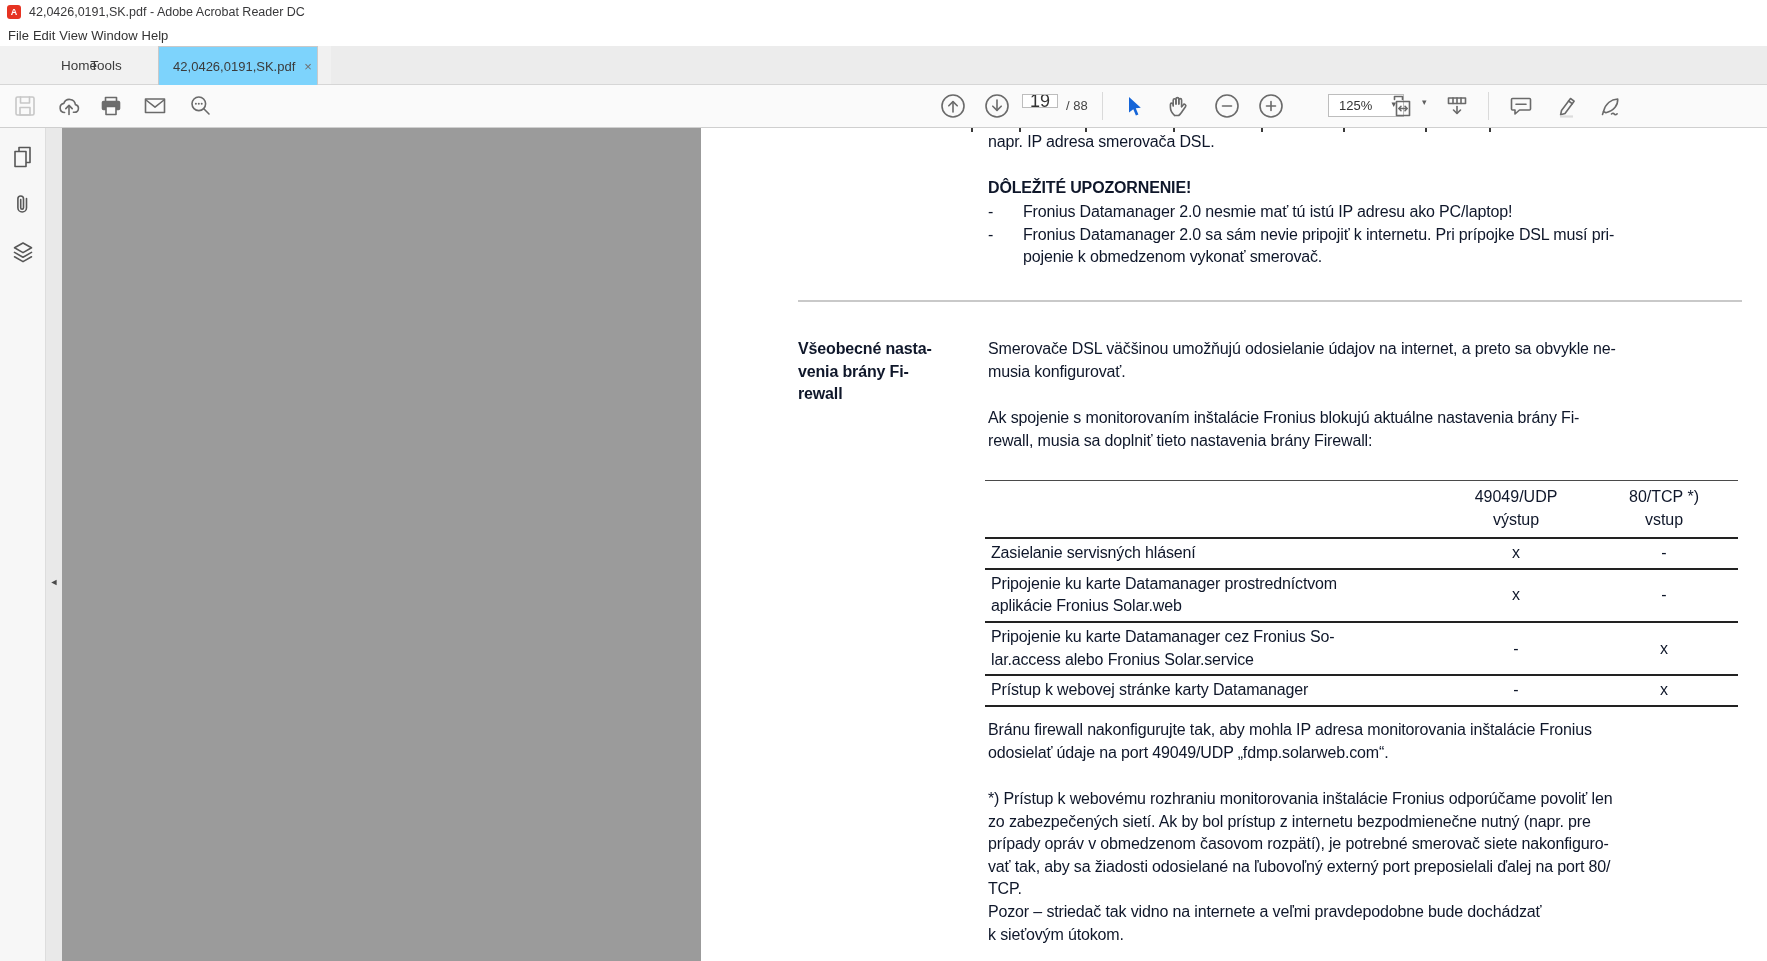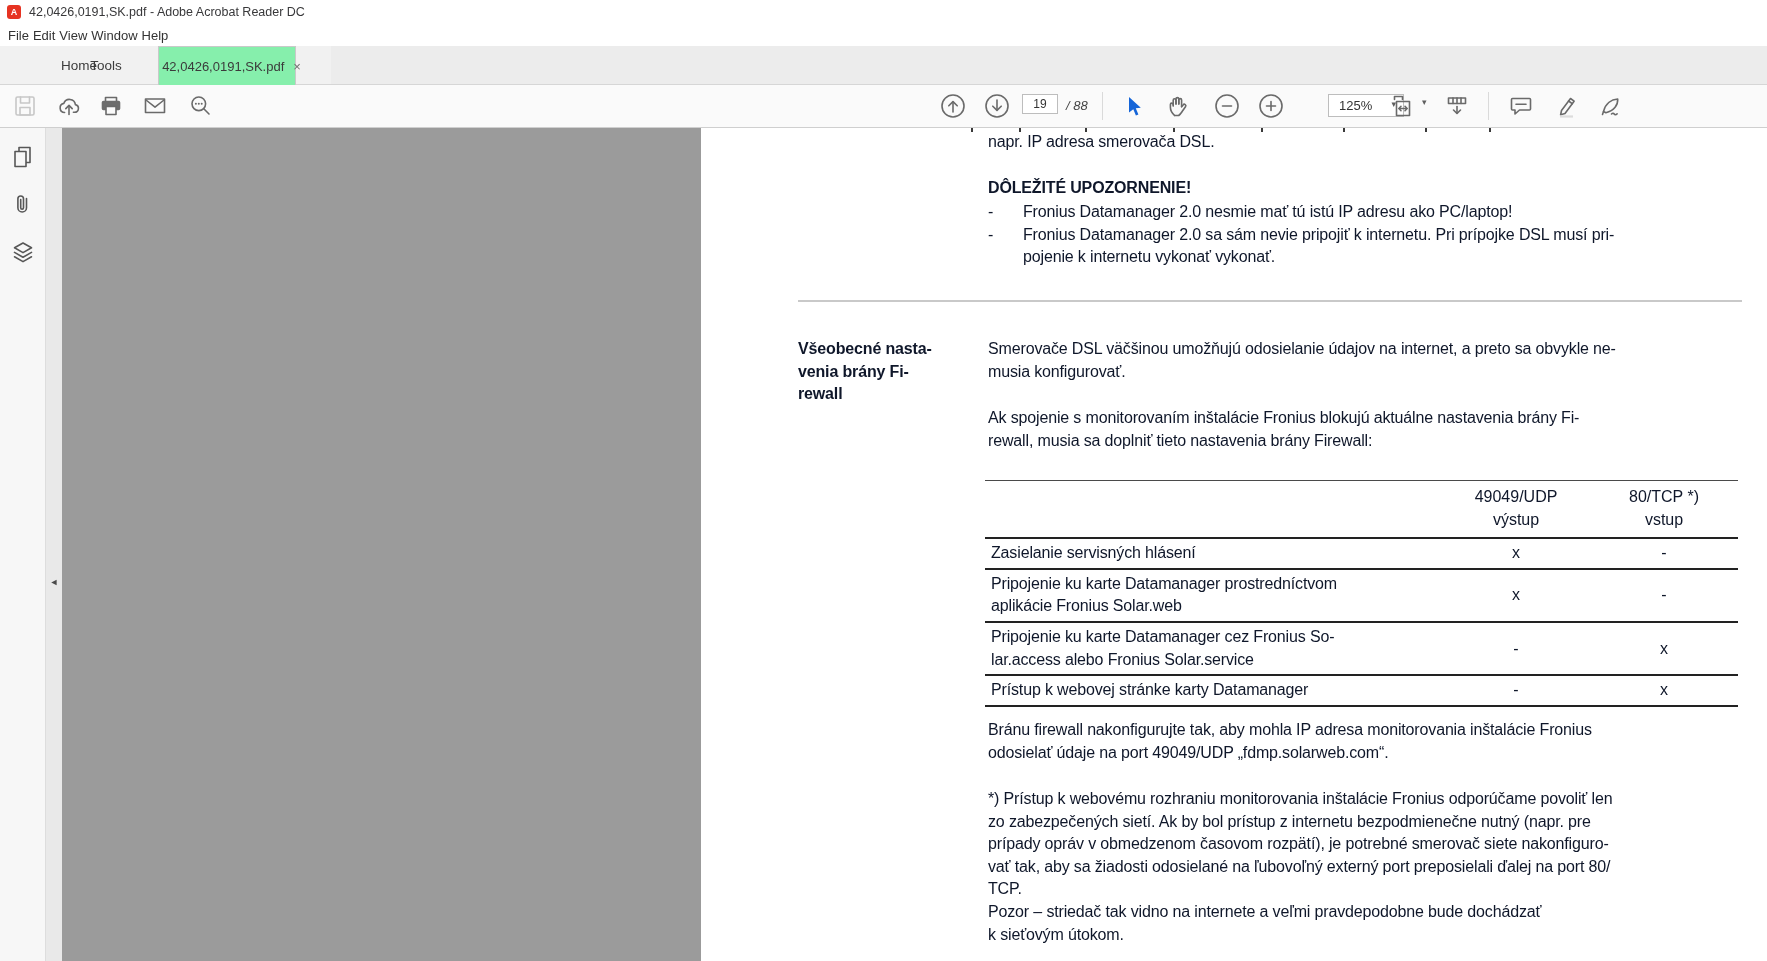--- a/index.html
+++ b/index.html
@@ -17,36 +17,36 @@
   .menu-item{padding:0 2px;cursor:default;}
   .menu-item:first-child{padding-left:8px;}
 
   
   .tabbar{position:relative;height:38px;background:#f1f1f1;border-bottom:1px solid #d6d6d6;z-index:3;}
   .tab{position:absolute;top:0;height:38px;display:flex;align-items:center;justify-content:center;
        font-size:13.5px;color:#3c3c3c;cursor:default;}
   .tab-home{left:0;width:72px;padding-left:43px;}
   .tab-tools{left:72px;width:68px;}
   .tabbar-rest{position:absolute;left:331px;right:0;top:0;height:38px;background:#ececec;}
-  .tab-active{position:absolute;left:158px;top:0;width:138px;height:39px;background:#86efac;
+  .tab-active{position:absolute;left:158px;top:0;width:160px;height:39px;background:#7dd3fc;
               border:1px solid #c9c9c9;border-bottom:none;box-sizing:border-box;z-index:4;
               display:flex;align-items:center;justify-content:center;gap:9px;font-size:13px;color:#3b3b3b;padding-left:9px;}
   .tab-close{font-size:13px;color:#6f6f6f;line-height:1;cursor:default;}
 
   
   .toolbar{position:relative;height:42px;background:#fafafa;border-bottom:1px solid #cfcfcf;z-index:2;}
   .tbtn{position:absolute;top:8px;width:26px;height:26px;}
   .tbtn svg{width:26px;height:26px;display:block;}
   .ic{stroke:#6a6a6a;fill:none;stroke-width:1.6;stroke-linecap:round;stroke-linejoin:round;}
   .ic-dis{stroke:#c7c7c7;fill:none;stroke-width:1.6;stroke-linecap:round;stroke-linejoin:round;}
   .vsep{position:absolute;top:7px;width:1px;height:28px;background:#dadada;}
-  .page-input{position:absolute;left:1022px;top:9px;width:36px;height:20px;border:1px solid #bdbdbd;
-              background:#fff;font-size:12px;color:#333;text-align:center;box-sizing:border-box;
+  .page-input{position:absolute;left:1022px;top:9px;width:36px;height:14px;border:1px solid #bdbdbd;
+              background:#fff;font-size:18px;color:#333;text-align:center;box-sizing:border-box;
               font-family:"Liberation Sans",sans-serif;padding:0;}
-  .page-total{position:absolute;left:1066px;top:13px;font-size:13px;color:#444;font-style:italic;}
+  .page-total{position:absolute;left:1066px;top:13px;font-size:13px;color:#444;}
   .zoom-box{position:absolute;left:1328px;top:9px;width:76px;height:23px;border:1px solid #bdbdbd;
             background:#fff;box-sizing:border-box;display:flex;align-items:center;
             padding-left:10px;font-size:13px;color:#333;}
   .caret{position:absolute;font-size:9px;color:#5f5f5f;}
   .zoom-caret{right:7px;top:4px;position:absolute;font-size:9px;color:#5f5f5f;}
 
   
   .docarea{position:relative;height:833px;background:#9b9b9b;overflow:hidden;}
   .sidebar{position:absolute;left:0;top:0;bottom:0;width:45px;background:#f7f7f7;border-right:1px solid #ddd;}
   .side-btn{position:absolute;left:10px;width:26px;height:26px;}
@@ -313,21 +313,21 @@
           <div class="nrow">
             <div class="dash">-</div>
             <div>
               <div class="tl">Fronius Datamanager 2.0 nesmie mať tú istú IP adresu ako PC/laptop!</div>
             </div>
           </div>
           <div class="nrow">
             <div class="dash">-</div>
             <div>
               <div class="tl">Fronius Datamanager 2.0 sa sám nevie pripojiť k internetu. Pri prípojke DSL musí pri-</div>
-              <div class="tl">pojenie k internetu vykonať vykonať.</div>
+              <div class="tl">pojenie k obmedzenom vykonať smerovač.</div>
             </div>
           </div>
         </div>
 
       <div class="divider"></div>
 
       <div class="abs bold" style="left:97px;top:210px">
           <div class="tl">Všeobecné nasta-</div>
           <div class="tl">venia brány Fi-</div>
           <div class="tl">rewall</div>

